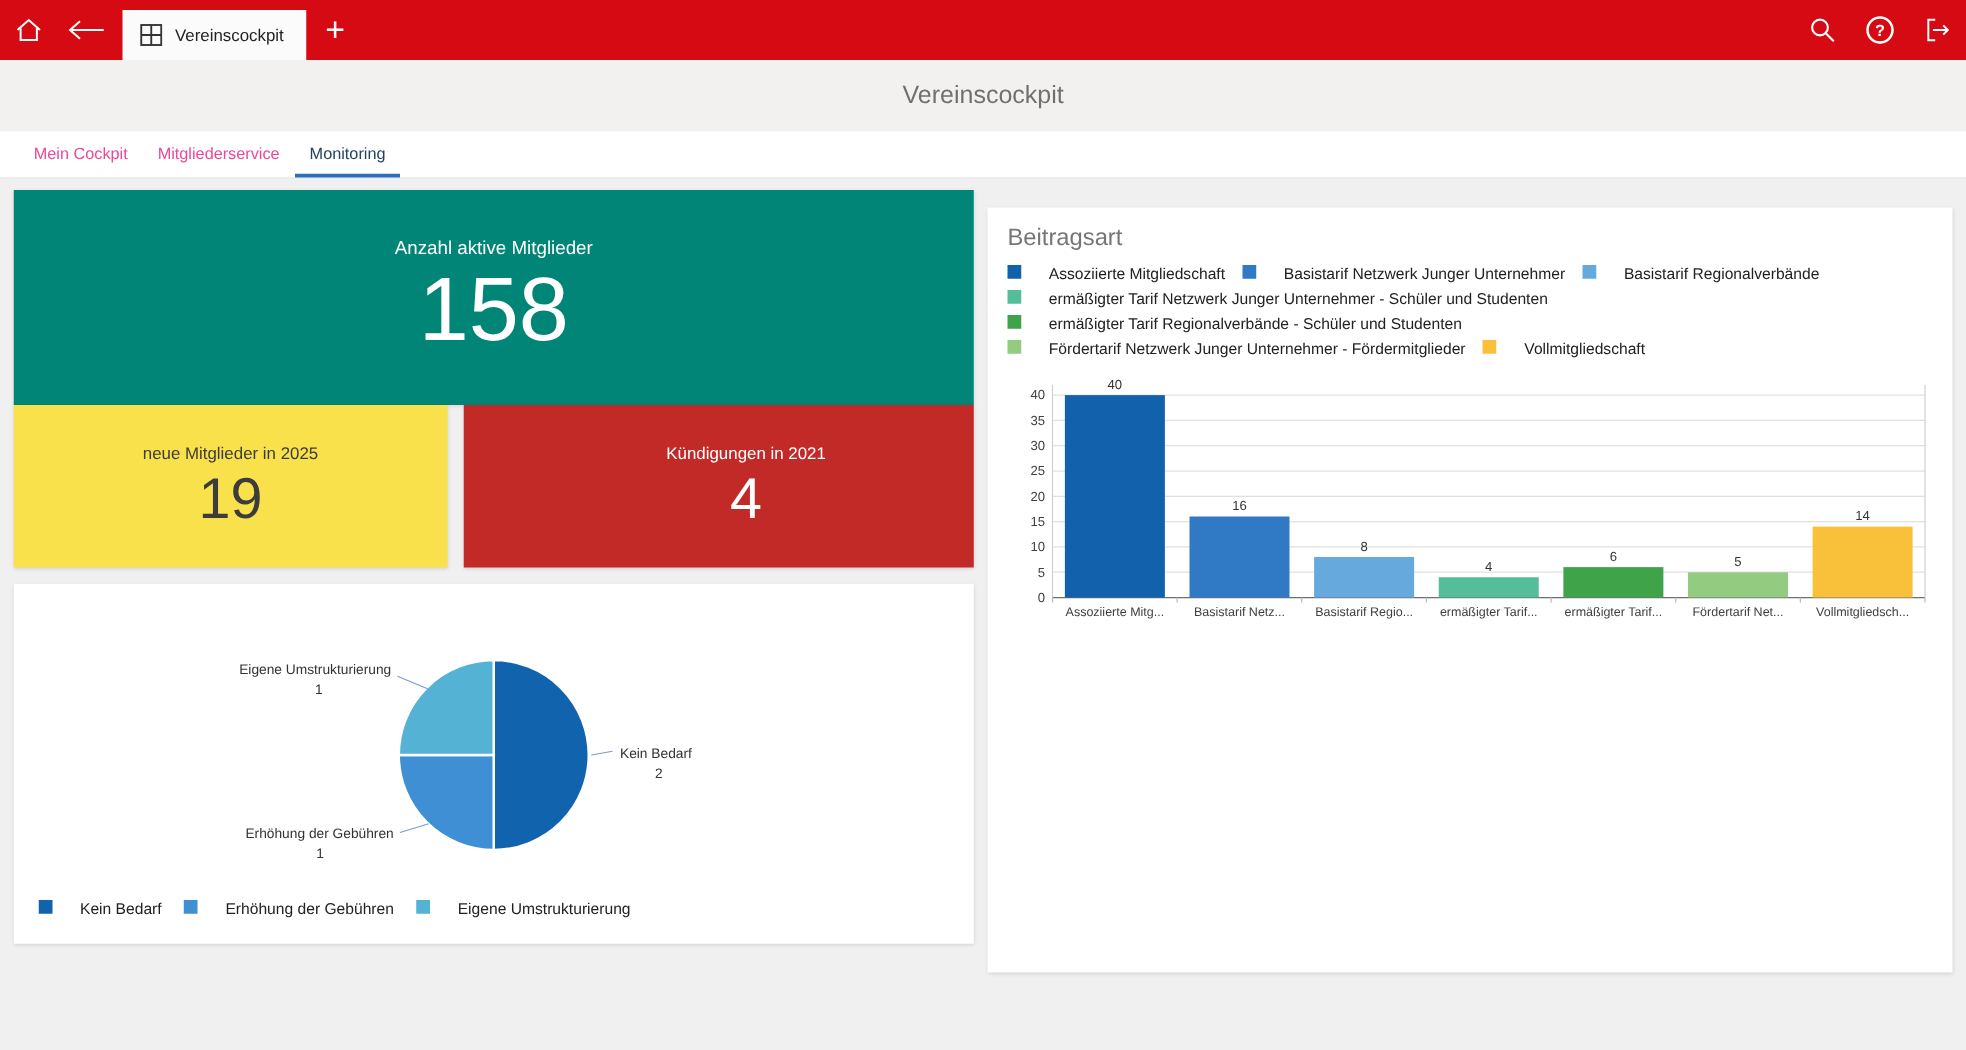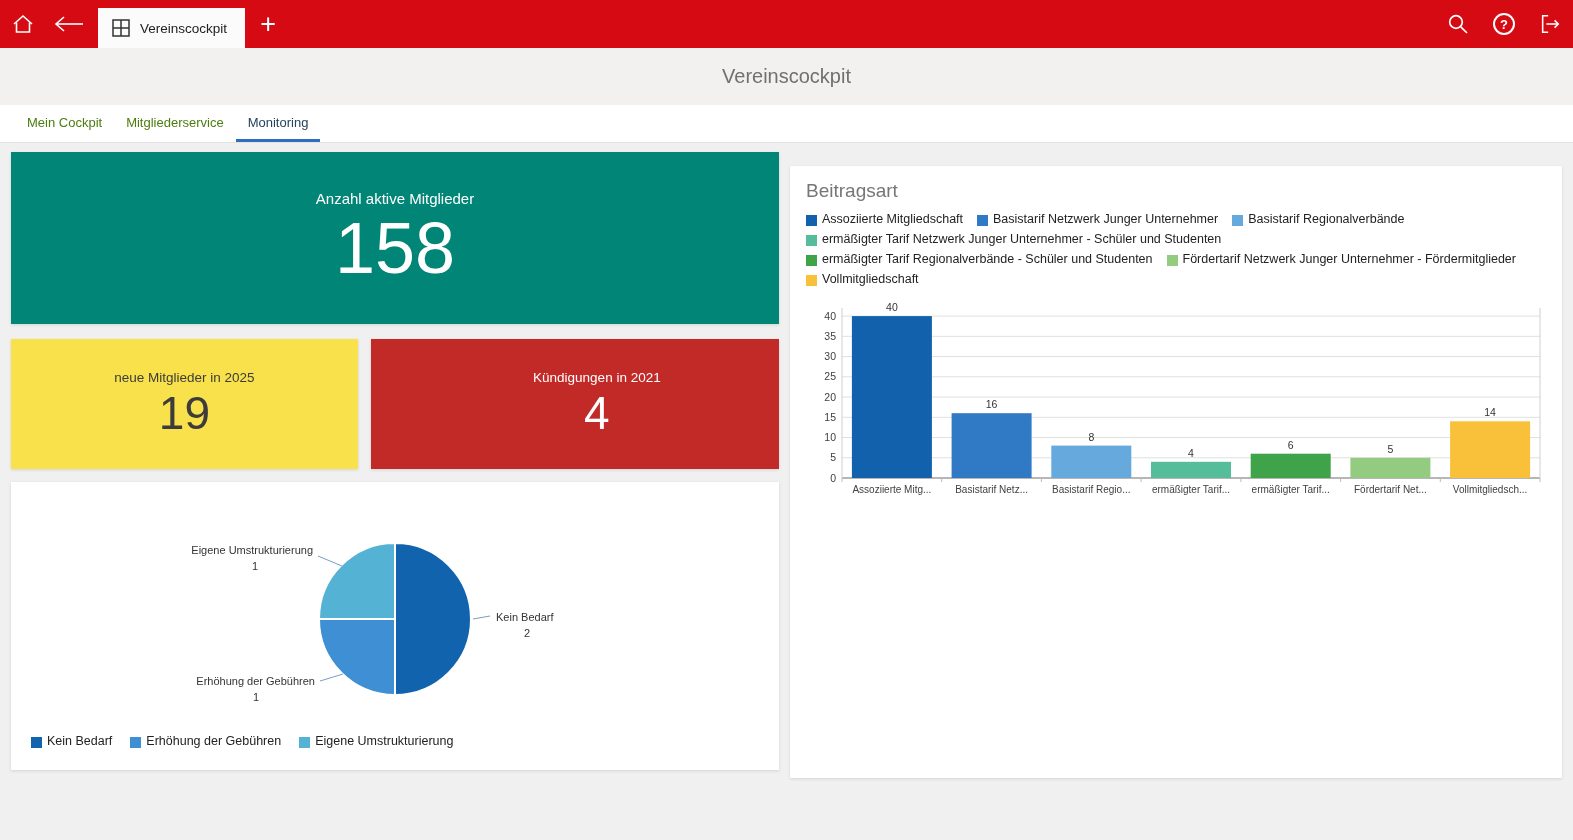--- a/index.html
+++ b/index.html
@@ -51,21 +51,21 @@
   }
 
   
   .tabstrip {
     height: 38px; background: #fff;
     display: flex; align-items: stretch;
     padding-left: 15px;
     border-bottom: 1px solid #e3e3e3;
   }
   .tab {
-    padding: 0 12px; font-size: 13px; color: #4d7c0f;
+    padding: 0 12px; font-size: 13px; color: #ec4899;
     display: flex; align-items: center;
     border-bottom: 3px solid transparent;
   }
   .tab.active { color: #24435f; border-bottom-color: #2e6fbd; }
 
   
   .content {
     padding: 9px 11px 0 11px;
     display: flex; gap: 11px;
   }
@@ -74,21 +74,21 @@
 
   .tile {
     display: flex; flex-direction: column;
     align-items: center; justify-content: center;
     color: #fff; text-align: center;
     box-shadow: 0 1px 3px rgba(0,0,0,.12);
   }
   .t-label { font-size: 15px; margin-bottom: 4px; }
   .t-value { font-weight: 300; line-height: 1.05; }
 
-  .tile-xl { height: 172px; margin-bottom: 15px; }
+  .tile-xl { height: 172px; }
   .tile-xl .t-value { font-size: 72px; }
 
   .row-2 { display: flex; gap: 13px; margin-bottom: 13px; }
   .tile-sm { height: 130px; }
   .tile-sm .t-label { font-size: 13.5px; }
   .tile-sm .t-value { font-size: 46px; }
   .tile-yellow { width: 377px; color: #3c3c3c; }
   .tile-red { width: 440px; padding-left: 44px; }
 
   .kpi-row { display: flex; gap: 13px; margin-bottom: 14px; }
@@ -101,21 +101,21 @@
   .panel {
     background: #fff;
     box-shadow: 0 1px 3px rgba(0,0,0,.12);
   }
   .pie-panel { height: 288px; }
   .pie-legend {
     display: flex; gap: 18px; align-items: center;
     padding: 4px 0 0 20px;
     font-size: 12.5px; color: #222;
   }
-  .lg-item { display: flex; align-items: flex-end; gap: 5px; white-space: nowrap; }
+  .lg-item { display: flex; align-items: flex-start; gap: 22px; white-space: nowrap; }
   .lg-sq { width: 11px; height: 11px; display: inline-block; flex: none; }
 
   .bar-panel { height: 612px; padding: 14px 16px 0 16px; }
   .panel-title { font-size: 19px; font-weight: 400; color: #767676; margin-bottom: 10px; }
   .legend {
     display: flex; flex-wrap: wrap;
     column-gap: 14px; row-gap: 6px;
     font-size: 12.5px; color: #222;
     max-width: 740px;
   }

